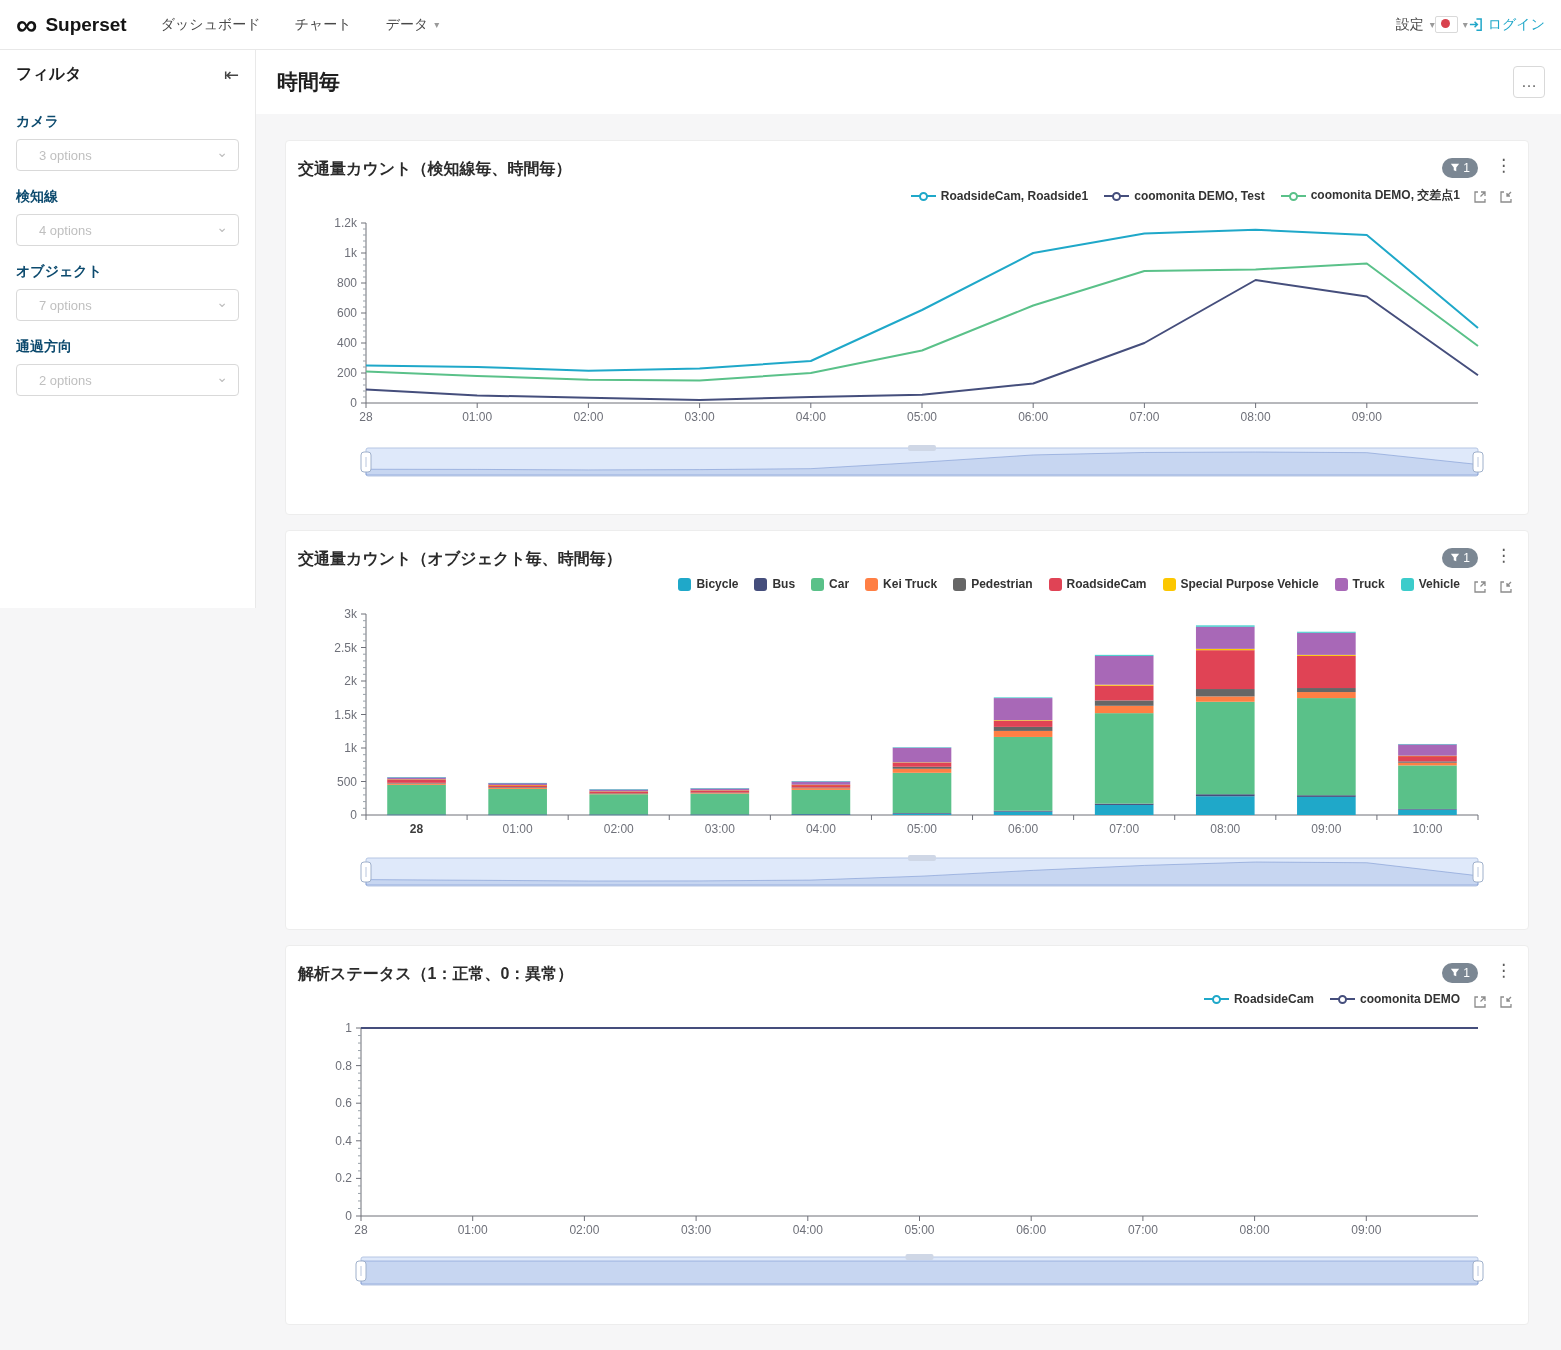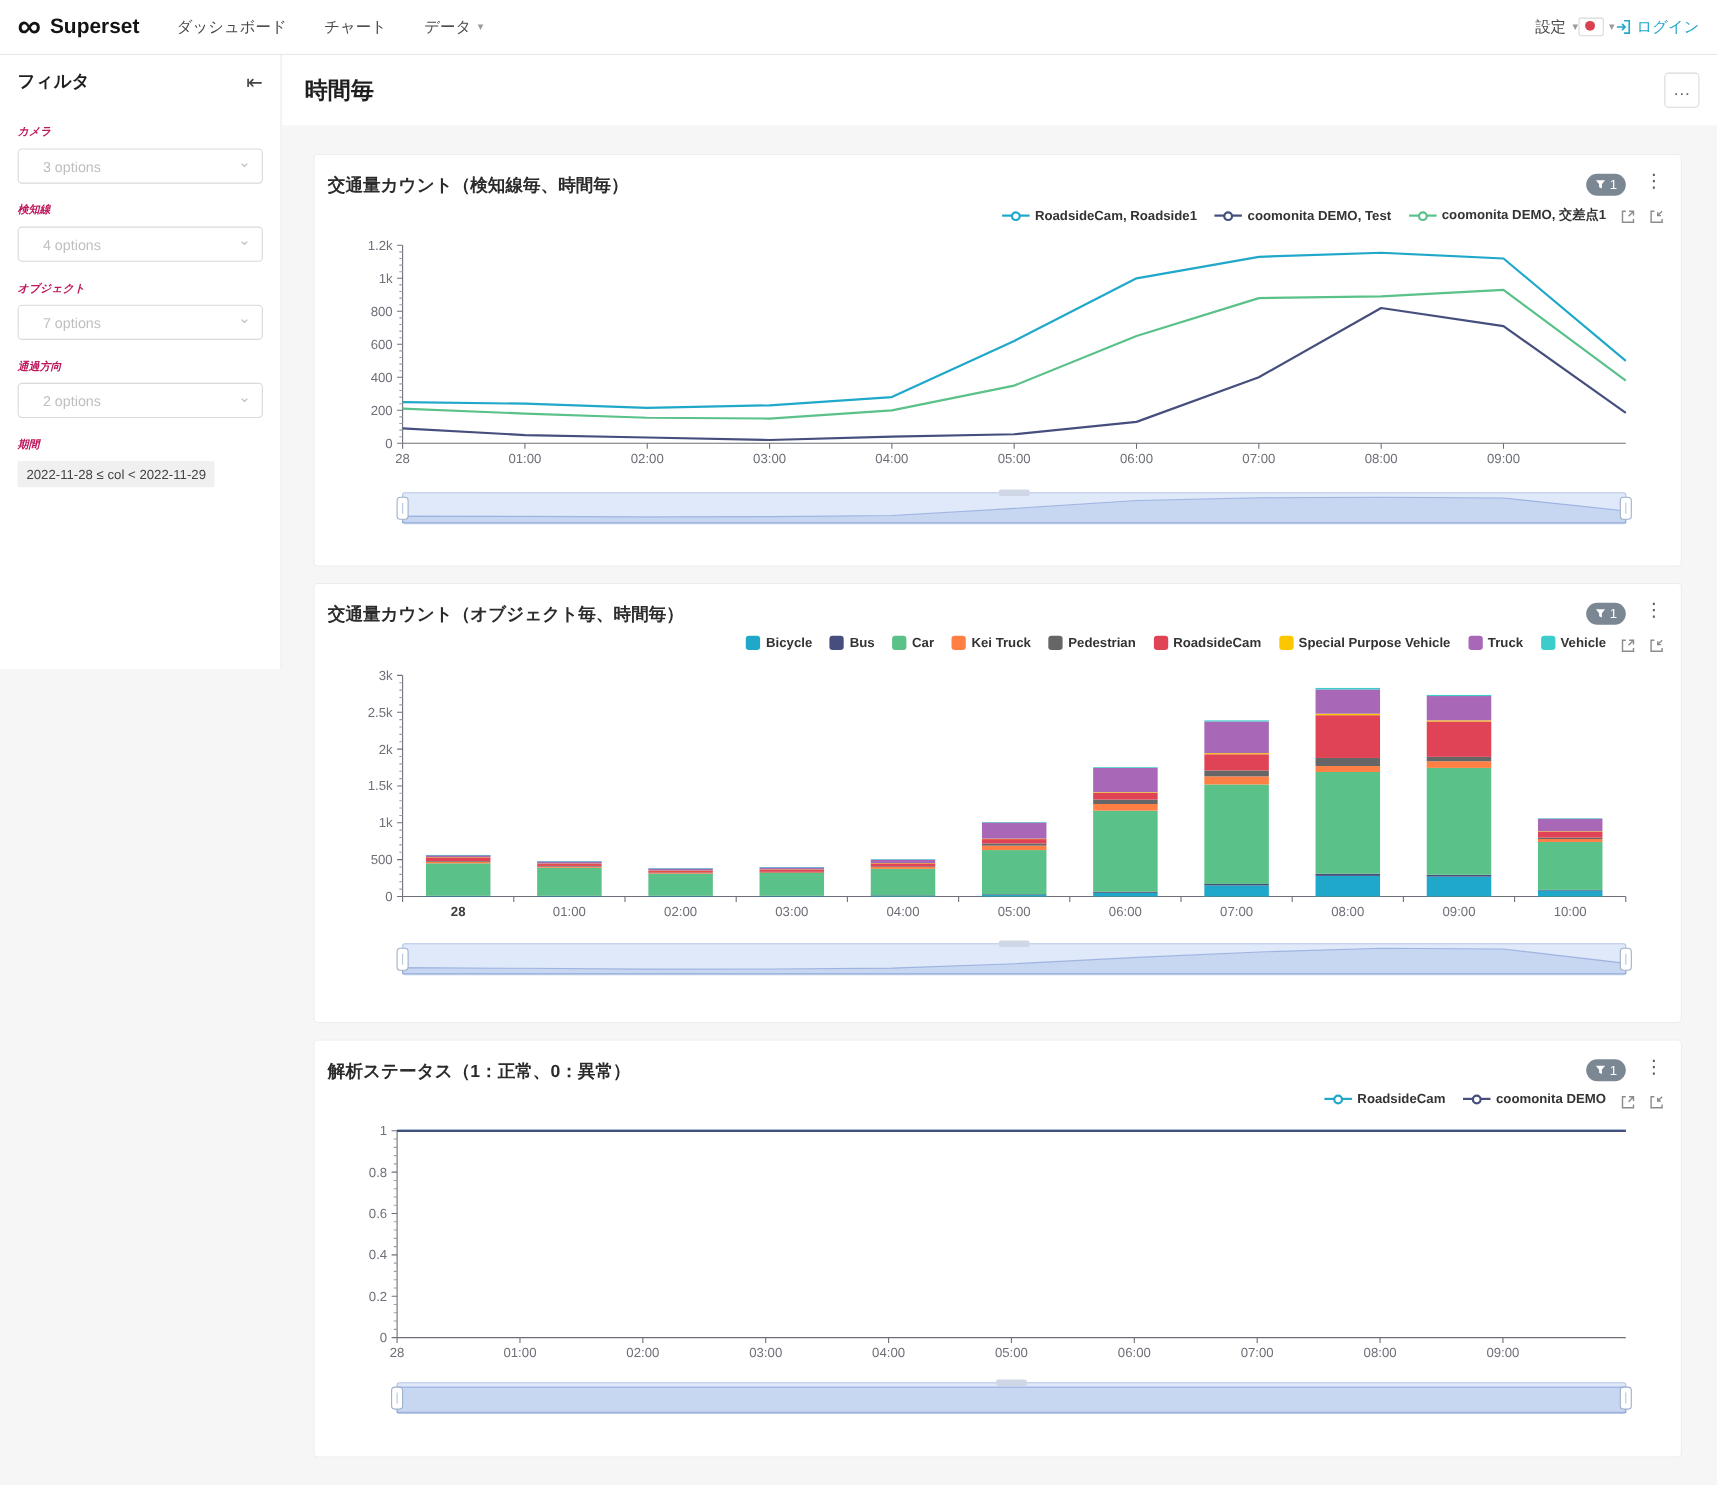--- a/index.html
+++ b/index.html
@@ -21,21 +21,21 @@
   .flag{width:21px;height:15px;background:#fff;border:1px solid #d9d9d9;border-radius:2px;position:relative;display:inline-block;}
   .flag::after{content:"";position:absolute;width:9px;height:9px;border-radius:50%;background:#d8414d;left:5px;top:2px;}
   .login{color:#20a7c9;display:flex;align-items:center;gap:5px;font-size:14px;cursor:pointer;}
 
   
   .sidebar{position:absolute;top:50px;left:0;width:256px;height:558px;background:#fff;border-right:1px solid #e9e9e9;
     padding:14px 16px;box-sizing:border-box;z-index:5;}
   .sidebar-header{display:flex;justify-content:space-between;align-items:center;margin-bottom:28px;}
   .sidebar-title{font-size:16px;font-weight:bold;color:#1f1f1f;}
   .collapse-icon{font-size:18px;color:#444;cursor:pointer;line-height:1;}
-  .filter-label{font-size:10px;font-weight:bold;color:#be185d;margin-bottom:8px;font-style:italic;}
+  .filter-label{font-size:14px;font-weight:bold;color:#0c4a6e;margin-bottom:8px;}
   .filter-select{height:32px;border:1px solid #d9d9d9;border-radius:4px;display:flex;align-items:center;justify-content:space-between;
     padding:0 10px;margin-bottom:17px;background:#fff;cursor:pointer;box-sizing:border-box;}
   .select-placeholder{font-size:13px;color:#bfbfbf;margin-left:12px;}
   .select-caret{font-size:14px;color:#bfbfbf;margin-top:-7px;}
   .period-tag{display:inline-block;background:#f0f0f0;border-radius:2px;padding:5px 8px;font-size:12px;color:#444;cursor:pointer;}
 
   
   .main-header{position:absolute;top:50px;left:256px;right:0;height:64px;background:#fff;display:flex;align-items:center;
     justify-content:space-between;padding:0 16px 0 10px;box-sizing:border-box;}
   .page-title{font-size:21px;font-weight:bold;color:#1f1f1f;margin:0;padding-left:11px;}
@@ -133,24 +133,20 @@
     </div>
 
     <div>
       <div class="filter-label">通過方向</div>
       <div class="filter-select">
         <span class="select-placeholder">2 options</span>
         <span class="select-caret">⌄</span>
       </div>
     </div>
 
-    <div>
-      <div class="filter-label">期間</div>
-      <span class="period-tag">2022-11-28 ≤ col &lt; 2022-11-29</span>
-    </div>
   </div>
 
   <div class="main-header">
     <h1 class="page-title">時間毎</h1>
     <button class="more-btn">
       <span>…</span>
     </button>
   </div>
 
   <section class="card" style="top:140px;height:375px;">

